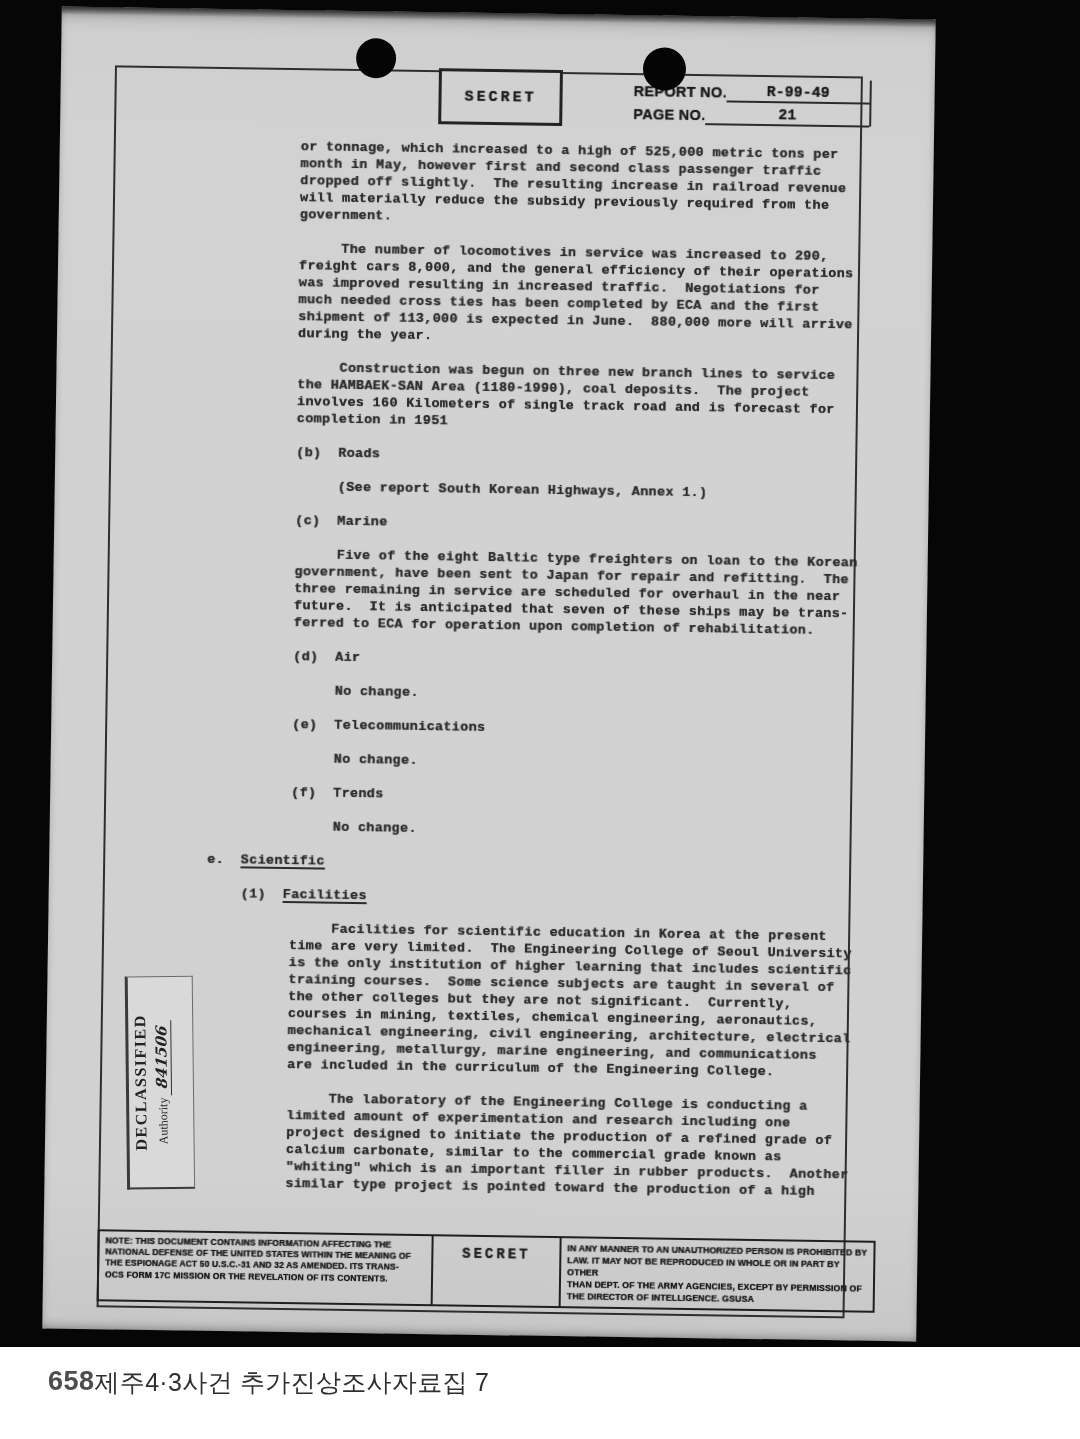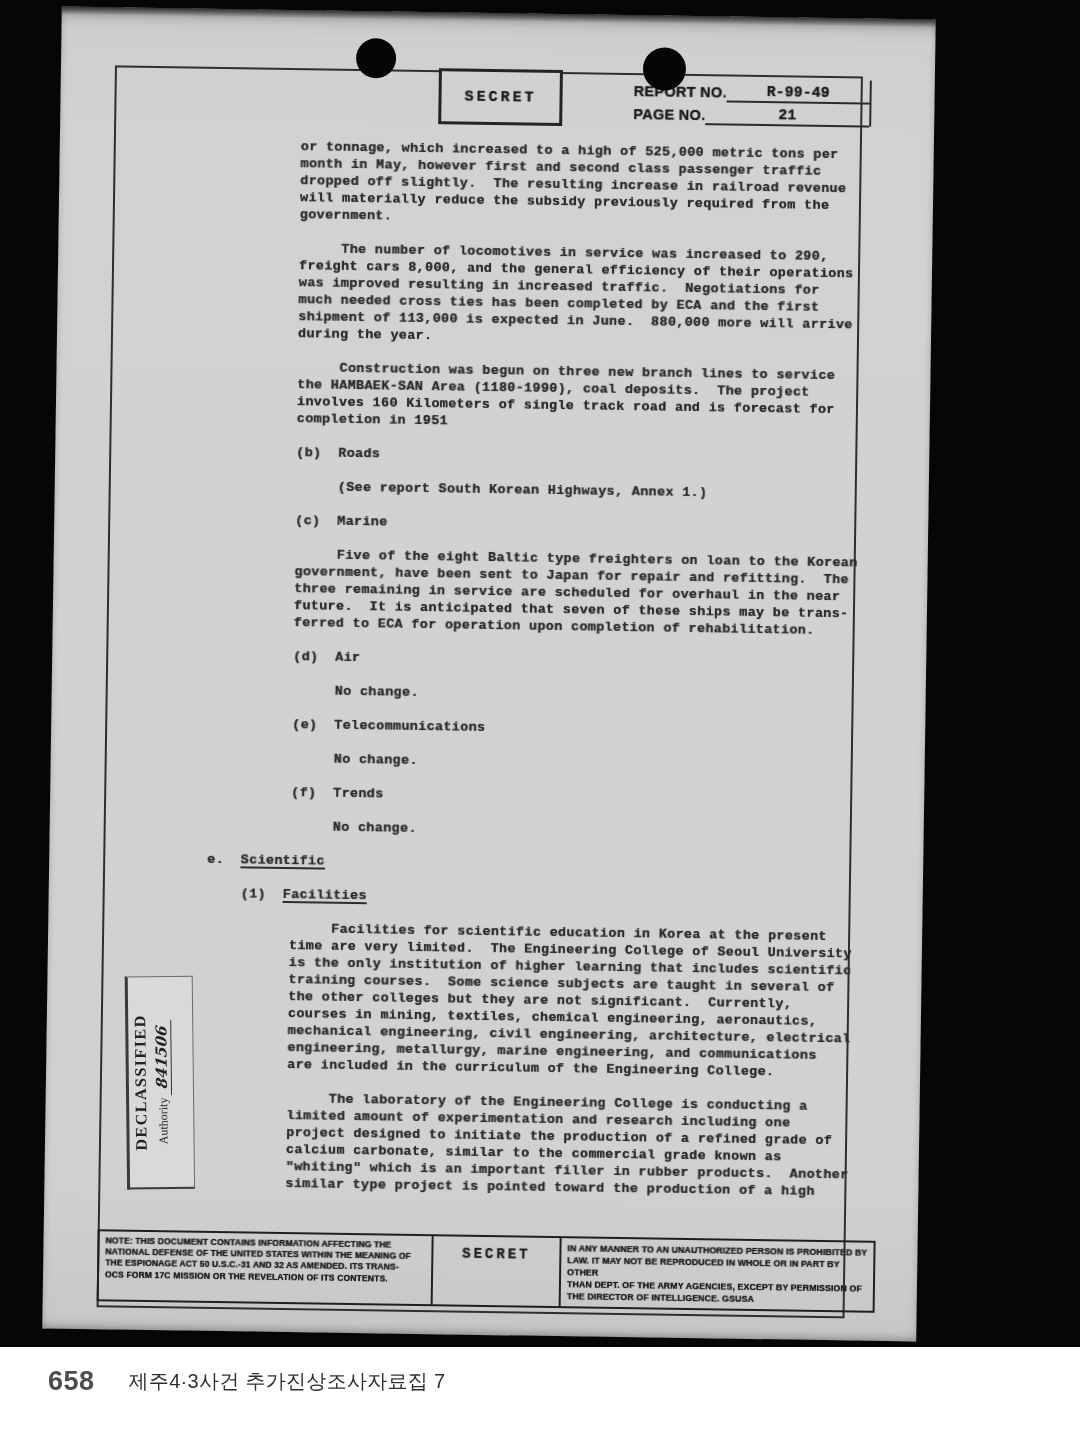--- a/index.html
+++ b/index.html
@@ -43,23 +43,23 @@
   .note-box{width:336px;padding:4px 6px 0 6px;font-size:8.6px;line-height:11.2px;font-weight:700;
         letter-spacing:0.1px;color:#1a1a1a;}
   .secret-box-bottom{width:126px;border-left:none;border-right:none;display:flex;justify-content:center;
         padding-top:9px;font-size:14px;font-weight:700;letter-spacing:3px;
         font-family:"Liberation Mono",monospace;color:#222;}
   .restrict-box{width:316px;padding:4px 6px 0 6px;font-size:8.8px;line-height:12px;font-weight:700;
         letter-spacing:0.1px;color:#1a1a1a;}
   .hole{position:absolute;border-radius:50%;background:#050505;}
   .hole1{left:295px;top:27px;width:40px;height:40px;}
   .hole2{left:582px;top:32px;width:43px;height:43px;}
-  .caption{position:absolute;left:48px;top:1366px;display:flex;align-items:center;gap:34px;}
+  .caption{position:absolute;left:48px;top:1366px;display:flex;align-items:flex-start;gap:0;}
   .caption-num{font-size:27px;font-weight:700;color:#4d4d4d;letter-spacing:0.5px;}
-  .caption-title{font-size:20px;color:#2f2f2f;letter-spacing:0.3px;}
+  .caption-title{font-size:25px;color:#2f2f2f;letter-spacing:0.3px;}
   .page-top-smudge{position:absolute;left:0;top:0;width:100%;height:8px;
         background:linear-gradient(180deg,rgba(0,0,0,0.55),rgba(0,0,0,0));}
 </style>
 </head>
 <body>
 
 <div class="stage">
 
   <div class="photo">
     <div class="page">

